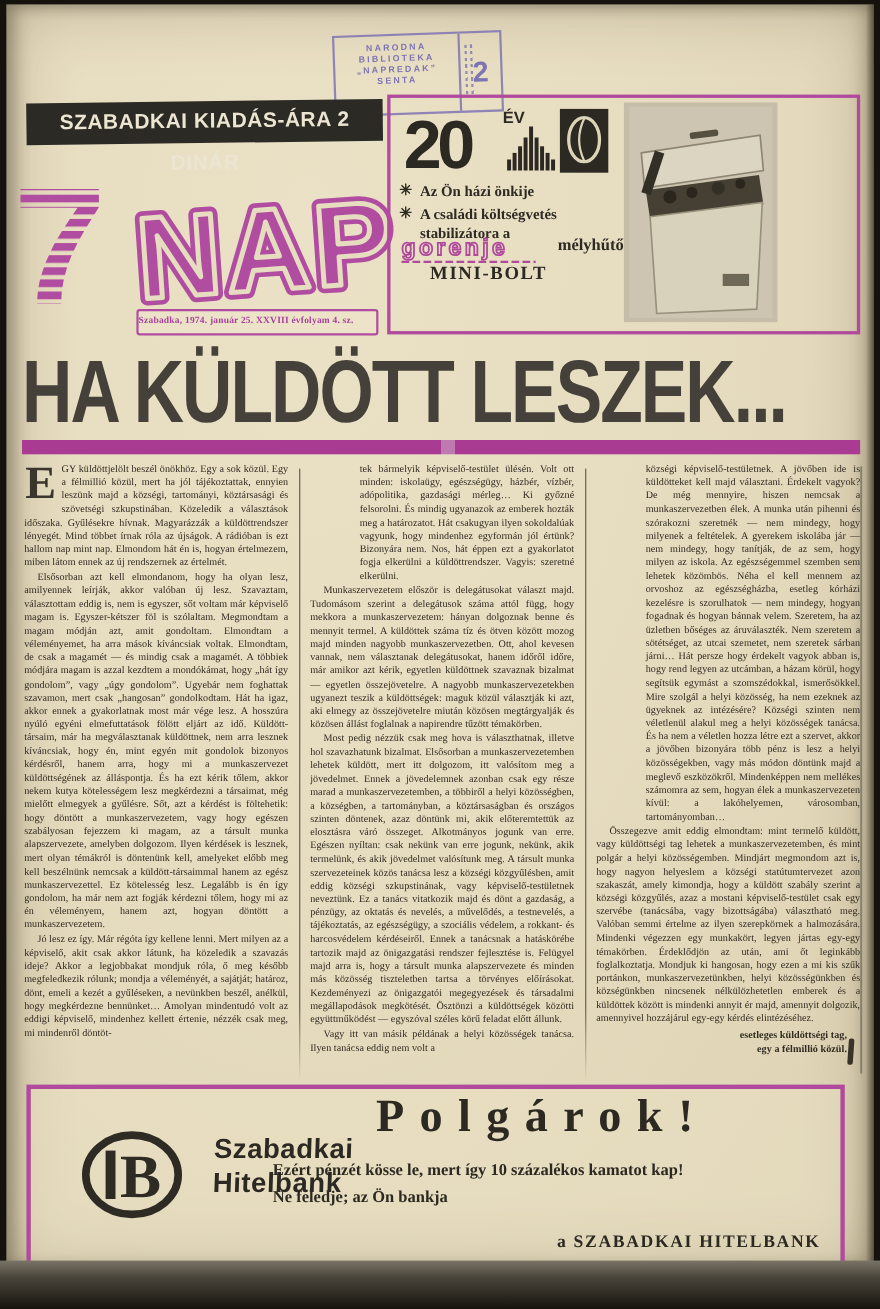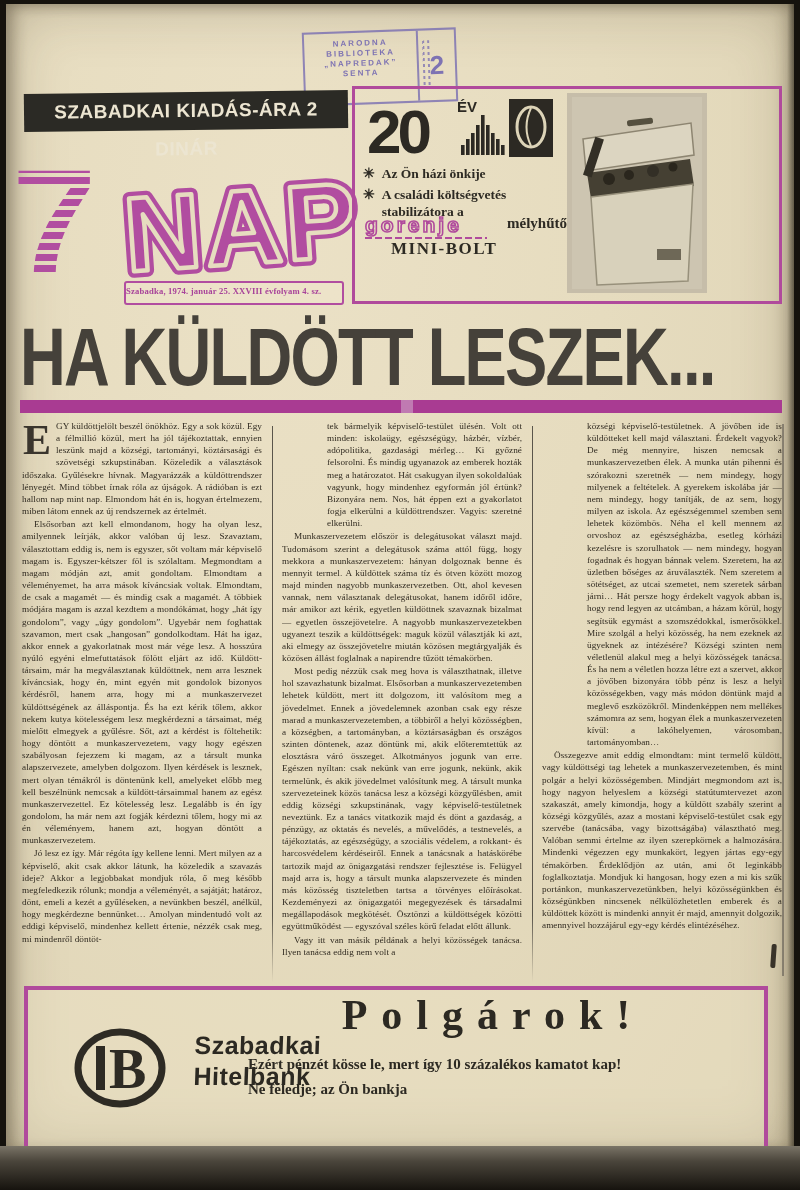--- a/index.html
+++ b/index.html
@@ -227,20 +227,24 @@
     <div class="col">
       <p class="p cont">tek bármelyik képviselő-testület ülésén. Volt ott minden: iskolaügy, egészségügy, házbér, vízbér, adópolitika, gazdasági mérleg… Ki győzné felsorolni. És mindig ugyanazok az emberek hozták meg a határozatot. Hát csakugyan ilyen sokoldalúak vagyunk, hogy mindenhez egyformán jól értünk? Bizonyára nem. Nos, hát éppen ezt a gyakorlatot fogja elkerülni a küldöttrendszer. Vagyis: szeretné elkerülni.</p>
       <p class="p">Munkaszervezetem először is delegátusokat választ majd. Tudomásom szerint a delegátusok száma attól függ, hogy mekkora a munkaszervezetem: hányan dolgoznak benne és mennyit termel. A küldöttek száma tíz és ötven között mozog majd minden nagyobb munkaszervezetben. Ott, ahol kevesen vannak, nem választanak delegátusokat, hanem időről időre, már amikor azt kérik, egyetlen küldöttnek szavaznak bizalmat — egyetlen összejövetelre. A nagyobb munkaszervezetekben ugyanezt teszik a küldöttségek: maguk közül választják ki azt, aki elmegy az összejövetelre miután közösen megtárgyalják és közösen állást foglalnak a napirendre tűzött témakörben.</p>
       <p class="p">Most pedig nézzük csak meg hova is választhatnak, illetve hol szavazhatunk bizalmat. Elsősorban a munkaszervezetemben lehetek küldött, mert itt dolgozom, itt valósítom meg a jövedelmet. Ennek a jövedelemnek azonban csak egy része marad a munkaszervezetemben, a többiről a helyi közösségben, a községben, a tartományban, a köztársaságban és országos szinten döntenek, azaz döntünk mi, akik előteremtettük az elosztásra váró összeget. Alkotmányos jogunk van erre. Egészen nyíltan: csak nekünk van erre jogunk, nekünk, akik termelünk, és akik jövedelmet valósítunk meg. A társult munka szervezeteinek közös tanácsa lesz a községi közgyűlésben, amit eddig községi szkupstinának, vagy képviselő-testületnek neveztünk. Ez a tanács vitatkozik majd és dönt a gazdaság, a pénzügy, az oktatás és nevelés, a művelődés, a testnevelés, a tájékoztatás, az egészségügy, a szociális védelem, a rokkant- és harcosvédelem kérdéseiről. Ennek a tanácsnak a hatáskörébe tartozik majd az önigazgatási rendszer fejlesztése is. Felügyel majd arra is, hogy a társult munka alapszervezete és minden más közösség tiszteletben tartsa a törvényes előírásokat. Kezdeményezi az önigazgatói megegyezések és társadalmi megállapodások megkötését. Ösztönzi a küldöttségek közötti együttműködést — egyszóval széles körű feladat előtt állunk.</p>
       <p class="p">Vagy itt van másik példának a helyi közösségek tanácsa. Ilyen tanácsa eddig nem volt a</p>
     </div>
     <div class="vsep"></div>
     <div class="col">
       <p class="p cont">községi képviselő-testületnek. A jövőben ide is küldötteket kell majd választani. Érdekelt vagyok? De még mennyire, hiszen nemcsak a munkaszervezetben élek. A munka után pihenni és szórakozni szeretnék — nem mindegy, hogy milyenek a feltételek. A gyerekem iskolába jár — nem mindegy, hogy tanítják, de az sem, hogy milyen az iskola. Az egészségemmel szemben sem lehetek közömbös. Néha el kell mennem az orvoshoz az egészségházba, esetleg kórházi kezelésre is szorulhatok — nem mindegy, hogyan fogadnak és hogyan bánnak velem. Szeretem, ha az üzletben bőséges az áruválaszték. Nem szeretem a sötétséget, az utcai szemetet, nem szeretek sárban járni… Hát persze hogy érdekelt vagyok abban is, hogy rend legyen az utcámban, a házam körül, hogy segítsük egymást a szomszédokkal, ismerősökkel. Mire szolgál a helyi közösség, ha nem ezeknek az ügyeknek az intézésére? Községi szinten nem véletlenül alakul meg a helyi közösségek tanácsa. És ha nem a véletlen hozza létre ezt a szervet, akkor a jövőben bizonyára több pénz is lesz a helyi közösségekben, vagy más módon döntünk majd a meglevő eszközökről. Mindenképpen nem mellékes számomra az sem, hogyan élek a munkaszervezeten kívül: a lakóhelyemen, városomban, tartományomban…</p>
       <p class="p">Összegezve amit eddig elmondtam: mint termelő küldött, vagy küldöttségi tag lehetek a munkaszervezetemben, és mint polgár a helyi közösségemben. Mindjárt megmondom azt is, hogy nagyon helyeslem a községi statútumtervezet azon szakaszát, amely kimondja, hogy a küldött szabály szerint a községi közgyűlés, azaz a mostani képviselő-testület csak egy szervébe (tanácsába, vagy bizottságába) választható meg. Valóban semmi értelme az ilyen szerepkörnek a halmozására. Mindenki végezzen egy munkakört, legyen jártas egy-egy témakörben. Érdeklődjön az után, ami őt leginkább foglalkoztatja. Mondjuk ki hangosan, hogy ezen a mi kis szűk portánkon, munkaszervezetünkben, helyi közösségünkben és községünkben nincsenek nélkülözhetetlen emberek és a küldöttek között is mindenki annyit ér majd, amennyit dolgozik, amennyivel hozzájárul egy-egy kérdés elintézéséhez.</p>
+      <p class="sig">
+        <span>esetleges küldöttségi tag,</span><br>
+        <span>egy a félmillió közül.</span>
+      </p>
     </div>
     <div class="edge-line"></div>
     <div class="ink-mark"></div>
   </div>
 
   <div class="bank">
     <div class="bank-logo">
       <svg width="96" height="84" viewBox="0 0 96 84">
         <ellipse cx="48" cy="42" rx="42" ry="36" fill="none" stroke="#2e2b24" stroke-width="7"></ellipse>
         <rect x="24" y="20" width="9" height="44" fill="#2e2b24"></rect>
@@ -249,18 +253,19 @@
     </div>
     <div class="bank-name">
       <div>Szabadkai</div>
       <div>Hitelbank</div>
     </div>
     <div class="bank-head">Polgárok!</div>
     <div class="bank-lines">
       <div>Ezért pénzét kösse le, mert így 10 százalékos kamatot kap!</div>
       <div>Ne feledje; az Ön bankja</div>
     </div>
+    <div class="bank-sig">a SZABADKAI HITELBANK</div>
   </div>
 
   <div class="right-shade"></div>
 </div>
 
 <div class="bottom-edge"></div>
 
 </body></html>

